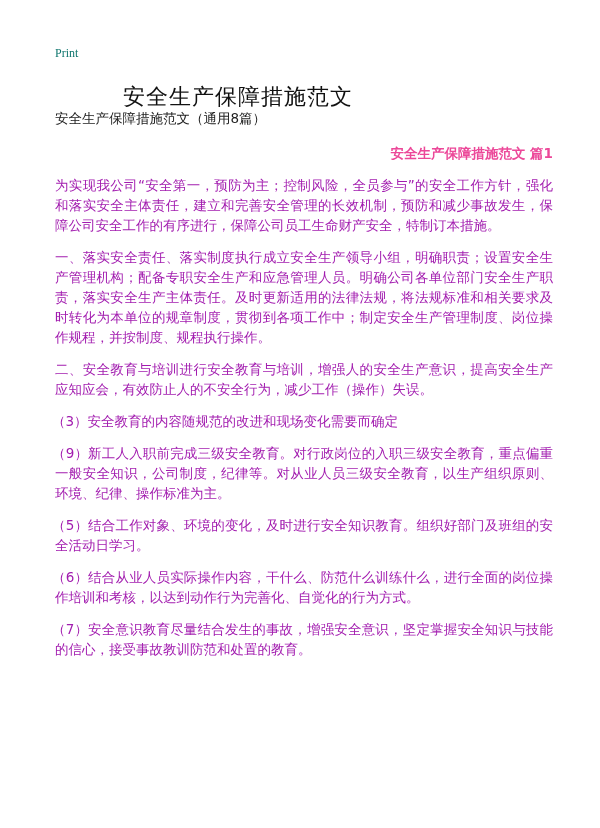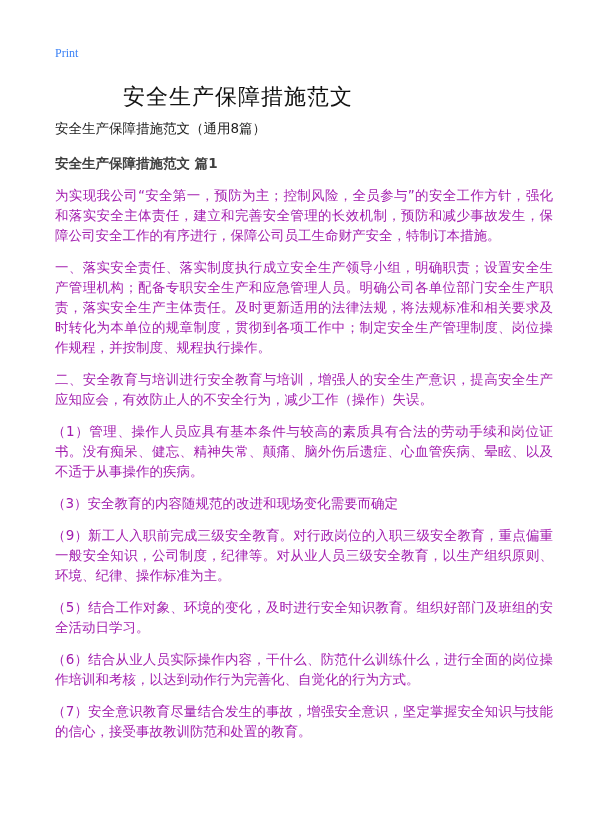--- a/index.html
+++ b/index.html
@@ -21,52 +21,53 @@
       top: 0;
       width: 600px;
       height: 828px;
     }
     .print-label {
       position: absolute;
       left: 55px;
       top: 46px;
       font-family: "Liberation Serif", "DejaVu Serif", serif;
       font-size: 12px;
-      color: #3b82f6;
+      color: #0f766e;
     }
     .doc-title {
       position: absolute;
       left: 0;
       width: 476px;
       top: 82px;
       text-align: center;
       font-size: 22px;
       font-weight: normal;
       letter-spacing: 1px;
       color: #111;
       margin: 0;
     }
     .content {
       position: absolute;
       left: 55px;
-      top: 118px;
+      top: 108px;
       width: 498px;
     }
     .subtitle {
       font-size: 13.5px;
       line-height: 20px;
       margin: 0 0 15px 0;
       color: #222;
     }
     .section-heading {
       font-size: 13.5px;
       font-weight: bold;
       line-height: 20px;
       margin: 0 0 12px 0;
-      color: #404040;
+      color: #ec4899;
+      text-align: right;
     }
     .para {
       font-size: 13.5px;
       line-height: 20px;
       margin: 0 0 12px 0;
       color: #a21caf;
       text-align: justify;
       word-break: break-all;
     }
     .para.item {
@@ -83,21 +84,20 @@
   <h1 class="doc-title">安全生产保障措施范文</h1>
 
   <div class="content">
     <p class="subtitle">安全生产保障措施范文（通用8篇）</p>
 
     <p class="section-heading">安全生产保障措施范文 篇1</p>
 
     <p class="para">为实现我公司“安全第一，预防为主；控制风险，全员参与”的安全工作方针，强化和落实安全主体责任，建立和完善安全管理的长效机制，预防和减少事故发生，保障公司安全工作的有序进行，保障公司员工生命财产安全，特制订本措施。</p>
     <p class="para">一、落实安全责任、落实制度执行成立安全生产领导小组，明确职责；设置安全生产管理机构；配备专职安全生产和应急管理人员。明确公司各单位部门安全生产职责，落实安全生产主体责任。及时更新适用的法律法规，将法规标准和相关要求及时转化为本单位的规章制度，贯彻到各项工作中；制定安全生产管理制度、岗位操作规程，并按制度、规程执行操作。</p>
     <p class="para">二、安全教育与培训进行安全教育与培训，增强人的安全生产意识，提高安全生产应知应会，有效防止人的不安全行为，减少工作（操作）失误。</p>
-    <p class="para item">（1）管理、操作人员应具有基本条件与较高的素质具有合法的劳动手续和岗位证书。没有痴呆、健忘、精神失常、颠痛、脑外伤后遗症、心血管疾病、晕眩、以及不适于从事操作的疾病。</p>
     <p class="para item">（3）安全教育的内容随规范的改进和现场变化需要而确定</p>
     <p class="para item">（9）新工人入职前完成三级安全教育。对行政岗位的入职三级安全教育，重点偏重一般安全知识，公司制度，纪律等。对从业人员三级安全教育，以生产组织原则、环境、纪律、操作标准为主。</p>
     <p class="para item">（5）结合工作对象、环境的变化，及时进行安全知识教育。组织好部门及班组的安全活动日学习。</p>
     <p class="para item">（6）结合从业人员实际操作内容，干什么、防范什么训练什么，进行全面的岗位操作培训和考核，以达到动作行为完善化、自觉化的行为方式。</p>
     <p class="para item">（7）安全意识教育尽量结合发生的事故，增强安全意识，坚定掌握安全知识与技能的信心，接受事故教训防范和处置的教育。</p>
   </div>
 
 </div>
 
 </body></html>

